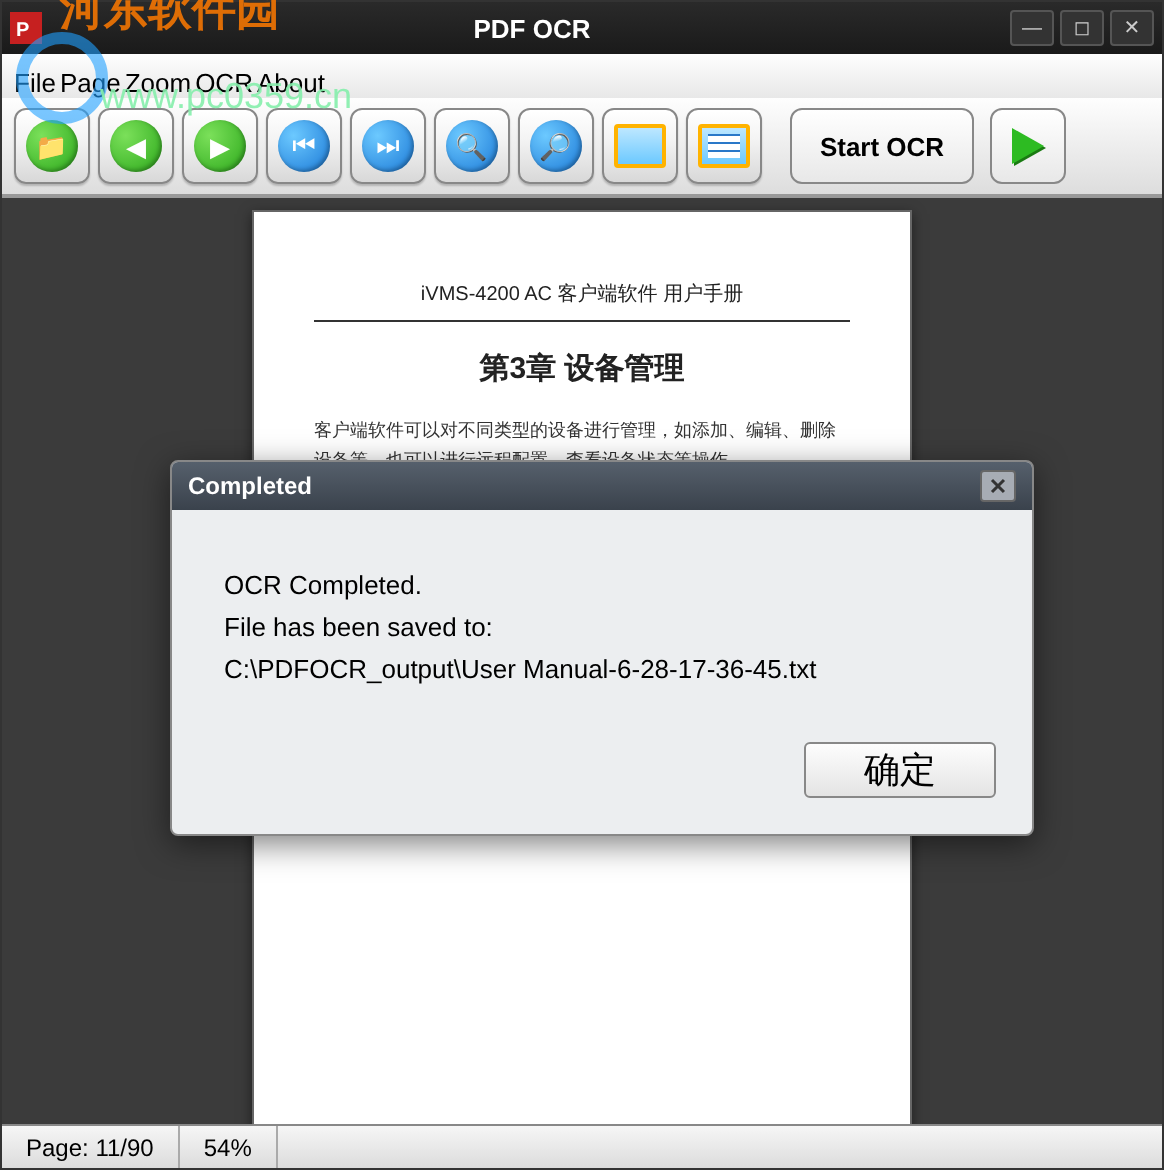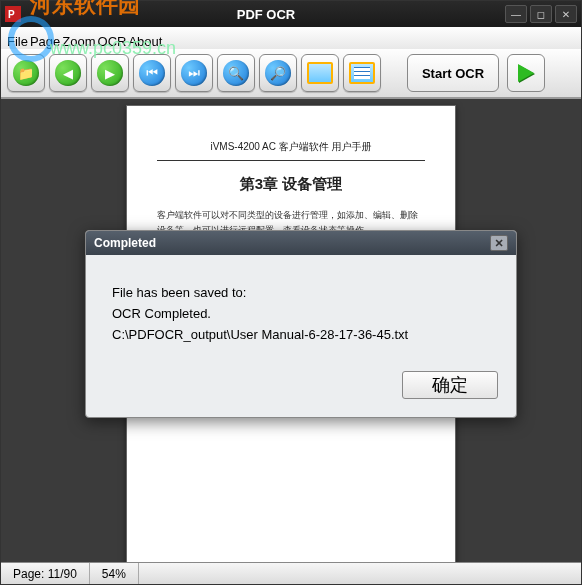--- a/index.html
+++ b/index.html
@@ -10,21 +10,21 @@
 .titlebar .title { flex: 1; font-weight: bold; font-size: 13px; text-align: center; }
 .winbtns { display: flex; gap: 3px; }
 .winbtn { width: 22px; height: 18px; background: #333; border: 1px solid #555; border-radius: 2px; color: #ccc; display: flex; align-items: center; justify-content: center; font-size: 10px; cursor: pointer; }
 .menubar { height: 22px; background: linear-gradient(#fefefe,#e8e8e8); display: flex; align-items: flex-end; padding: 0 6px; gap: 2px; position: relative; }
 .menubar span { font-size: 13px; cursor: pointer; }
 .watermark { position: absolute; left: 30px; top: -10px; font-size: 22px; font-weight: bold; color: #ff7a00; opacity: 0.85; z-index: 5; pointer-events: none; }
 .watermark-sub { position: absolute; left: 50px; top: 38px; font-size: 18px; color: #86efac; opacity: 0.9; z-index: 5; pointer-events: none; }
 .watermark-ring { position: absolute; left: 8px; top: 16px; width: 46px; height: 46px; border: 6px solid #1fa0ff; border-radius: 50%; opacity: 0.6; z-index: 4; pointer-events: none; }
 .toolbar { height: 50px; background: linear-gradient(#fefefe,#ddd); display: flex; align-items: center; padding: 4px 6px; gap: 4px; border-bottom: 2px solid #999; position: relative; }
 .tbtn { width: 38px; height: 38px; border: 1px solid #888; border-radius: 6px; background: linear-gradient(#fff 0%, #f4f4f4 40%, #d8d8d8 100%); display: flex; align-items: center; justify-content: center; cursor: pointer; box-shadow: inset 0 1px 0 #fff, 0 1px 1px rgba(0,0,0,0.2); }
-.tbtn-start { width: 92px; height: 38px; border: 1px solid #888; border-radius: 6px; background: linear-gradient(#fff,#e8e8e8); display: flex; align-items: center; justify-content: center; font-weight: bold; font-size: 13px; cursor: pointer; margin-left: 22px; }
+.tbtn-start { width: 92px; height: 38px; border: 1px solid #888; border-radius: 6px; background: linear-gradient(#fff,#e8e8e8); display: flex; align-items: center; justify-content: center; font-weight: bold; font-size: 13px; cursor: pointer; margin-left: 10px; }
 .tbtn-go { width: 38px; height: 38px; border: 1px solid #888; border-radius: 6px; background: linear-gradient(#fff,#e8e8e8); display: flex; align-items: center; justify-content: center; cursor: pointer; margin-left: 4px; }
 .circ { width: 26px; height: 26px; border-radius: 50%; background: radial-gradient(circle at 30% 30%, #7be05a, #2ba81a); display: flex; align-items: center; justify-content: center; color: #fff; font-size: 13px; box-shadow: inset -1px -1px 2px rgba(0,0,0,0.3); }
 .circ-blue { background: radial-gradient(circle at 30% 30%, #6cc9ff, #1a78d6); }
 .sq-ico { width: 26px; height: 22px; border: 2px solid #ffb300; background: linear-gradient(#bde7ff,#6cc9ff); border-radius: 2px; position: relative; }
 .sq-ico.doc::after { content: ''; position: absolute; left: 3px; top: 3px; right: 3px; bottom: 3px; background: #fff repeating-linear-gradient(to bottom,#2a78c8 0,#2a78c8 1px,transparent 1px,transparent 4px); }
 .viewer { flex: 1; background: #3b3b3b; position: relative; overflow: hidden; display: flex; justify-content: center; padding-top: 6px; }
 .page { width: 330px; height: 470px; background: #fff; border: 1px solid #666; box-shadow: 0 2px 6px rgba(0,0,0,0.5); padding: 34px 30px 20px; font-size: 10px; color: #222; }
 .page .hdr { text-align: center; font-size: 10px; }
 .page hr { border: 0; border-top: 1px solid #333; margin: 6px 0 14px; }
 .page .chap { text-align: center; font-size: 15px; font-weight: bold; margin: 4px 0 14px; }
@@ -130,20 +130,20 @@
   </div>
 
 </div>
 
 <div class="dialog">
   <div class="dlg-title">
     <span>Completed</span>
     <div class="close">✕</div>
   </div>
   <div class="dlg-body">
+    <div>OCR Completed.</div>
     <div>File has been saved to:</div>
-    <div>OCR Completed.</div>
     <div>C:\PDFOCR_output\User Manual-6-28-17-36-45.txt</div>
   </div>
   <div class="dlg-foot">
     <button class="dlg-btn">确定</button>
   </div>
 </div>
 
 </body></html>

